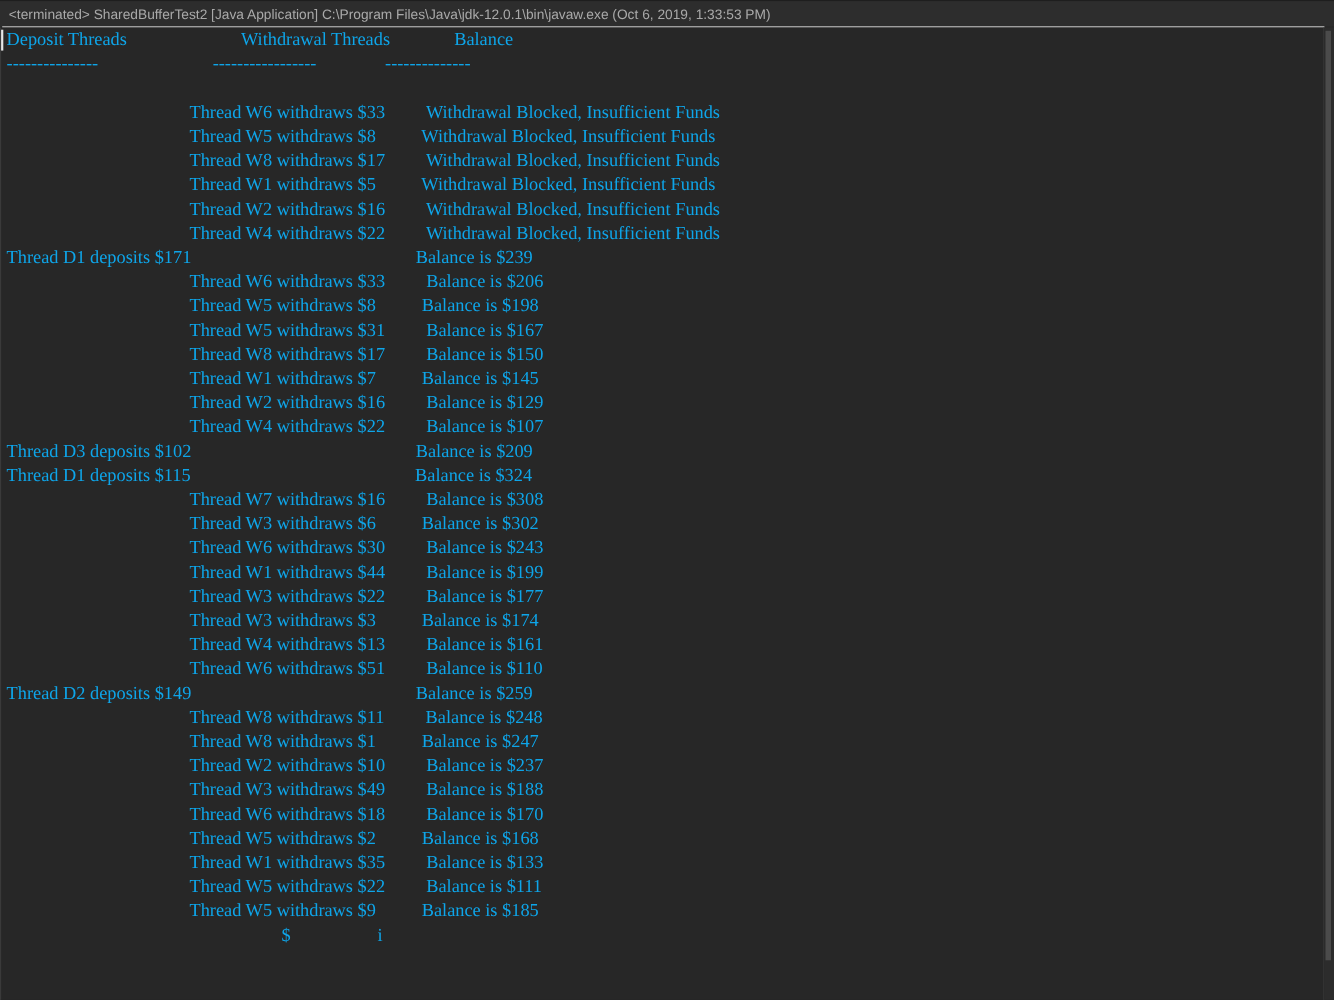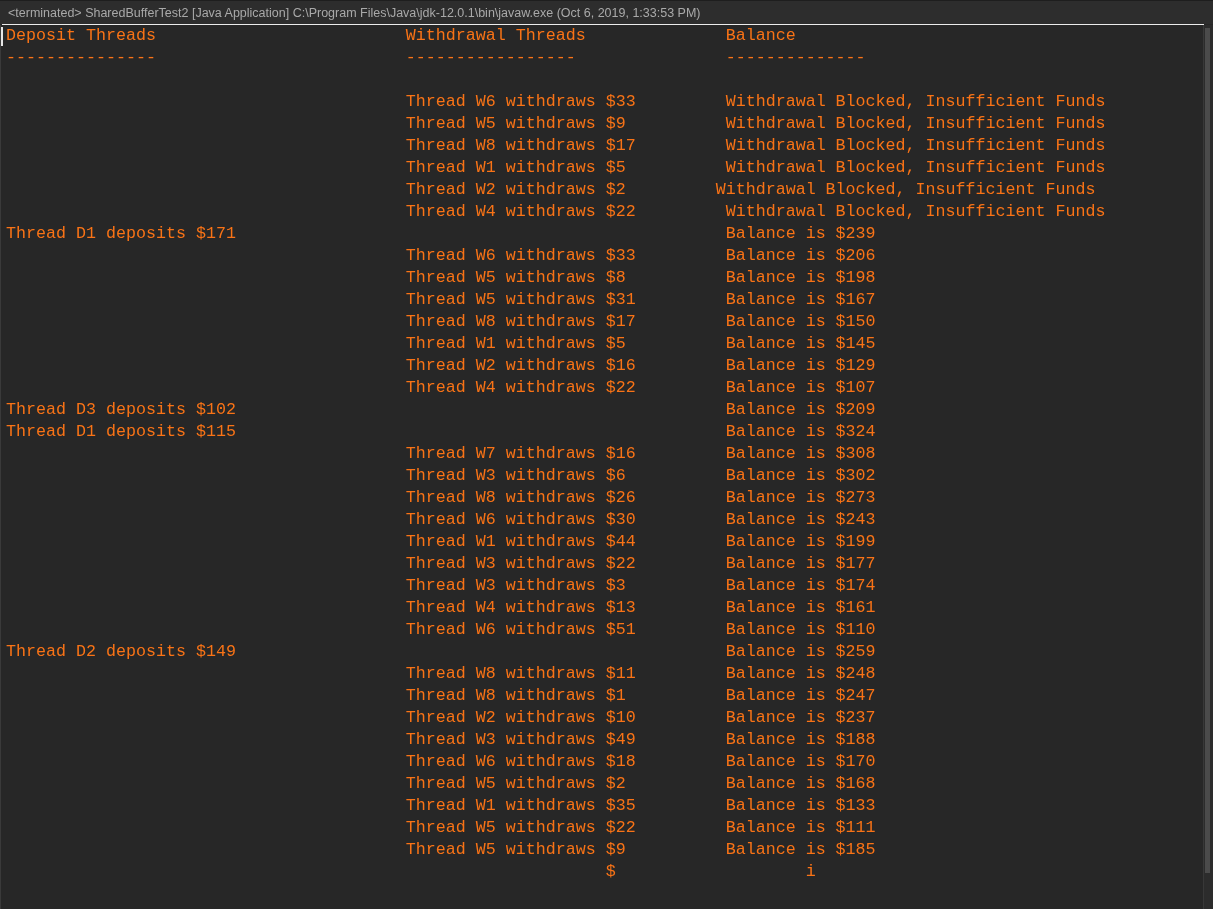--- a/index.html
+++ b/index.html
@@ -53,25 +53,25 @@
     border-right: 1px solid #383838;
     box-sizing: border-box;
   }
   .console-text {
     position: absolute;
     top: 0; left: 0;
     padding-left: 5px;
   }
   .line {
     white-space: pre;
-    font-family: Liberation Mono, monospace;
+    font-family: Liberation Serif, serif;
     font-size: 16.67px;
     line-height: 22px;
     height: 22px;
-    color: #f97316;
+    color: #0ea5e9;
     font-variant-ligatures: none;
   }
   
   .caret {
     position: absolute;
     left: 1px; top: 27px;
     width: 2px; height: 19px;
     background: #e6e6e6;
   }
   
@@ -100,38 +100,37 @@
   </div>
 
   <div class="focus-line"></div>
 
   <div class="console-body">
     <div class="console-text" id="console-text">
         <div class="line">Deposit Threads                         Withdrawal Threads              Balance</div>
         <div class="line">---------------                         -----------------               --------------</div>
         <div class="line"></div>
         <div class="line">                                        Thread W6 withdraws $33         Withdrawal Blocked, Insufficient Funds</div>
-        <div class="line">                                        Thread W5 withdraws $9          Withdrawal Blocked, Insufficient Funds</div>
+        <div class="line">                                        Thread W5 withdraws $8          Withdrawal Blocked, Insufficient Funds</div>
         <div class="line">                                        Thread W8 withdraws $17         Withdrawal Blocked, Insufficient Funds</div>
         <div class="line">                                        Thread W1 withdraws $5          Withdrawal Blocked, Insufficient Funds</div>
-        <div class="line">                                        Thread W2 withdraws $2         Withdrawal Blocked, Insufficient Funds</div>
+        <div class="line">                                        Thread W2 withdraws $16         Withdrawal Blocked, Insufficient Funds</div>
         <div class="line">                                        Thread W4 withdraws $22         Withdrawal Blocked, Insufficient Funds</div>
         <div class="line">Thread D1 deposits $171                                                 Balance is $239</div>
         <div class="line">                                        Thread W6 withdraws $33         Balance is $206</div>
         <div class="line">                                        Thread W5 withdraws $8          Balance is $198</div>
         <div class="line">                                        Thread W5 withdraws $31         Balance is $167</div>
         <div class="line">                                        Thread W8 withdraws $17         Balance is $150</div>
-        <div class="line">                                        Thread W1 withdraws $5          Balance is $145</div>
+        <div class="line">                                        Thread W1 withdraws $7          Balance is $145</div>
         <div class="line">                                        Thread W2 withdraws $16         Balance is $129</div>
         <div class="line">                                        Thread W4 withdraws $22         Balance is $107</div>
         <div class="line">Thread D3 deposits $102                                                 Balance is $209</div>
         <div class="line">Thread D1 deposits $115                                                 Balance is $324</div>
         <div class="line">                                        Thread W7 withdraws $16         Balance is $308</div>
         <div class="line">                                        Thread W3 withdraws $6          Balance is $302</div>
-        <div class="line">                                        Thread W8 withdraws $26         Balance is $273</div>
         <div class="line">                                        Thread W6 withdraws $30         Balance is $243</div>
         <div class="line">                                        Thread W1 withdraws $44         Balance is $199</div>
         <div class="line">                                        Thread W3 withdraws $22         Balance is $177</div>
         <div class="line">                                        Thread W3 withdraws $3          Balance is $174</div>
         <div class="line">                                        Thread W4 withdraws $13         Balance is $161</div>
         <div class="line">                                        Thread W6 withdraws $51         Balance is $110</div>
         <div class="line">Thread D2 deposits $149                                                 Balance is $259</div>
         <div class="line">                                        Thread W8 withdraws $11         Balance is $248</div>
         <div class="line">                                        Thread W8 withdraws $1          Balance is $247</div>
         <div class="line">                                        Thread W2 withdraws $10         Balance is $237</div>

